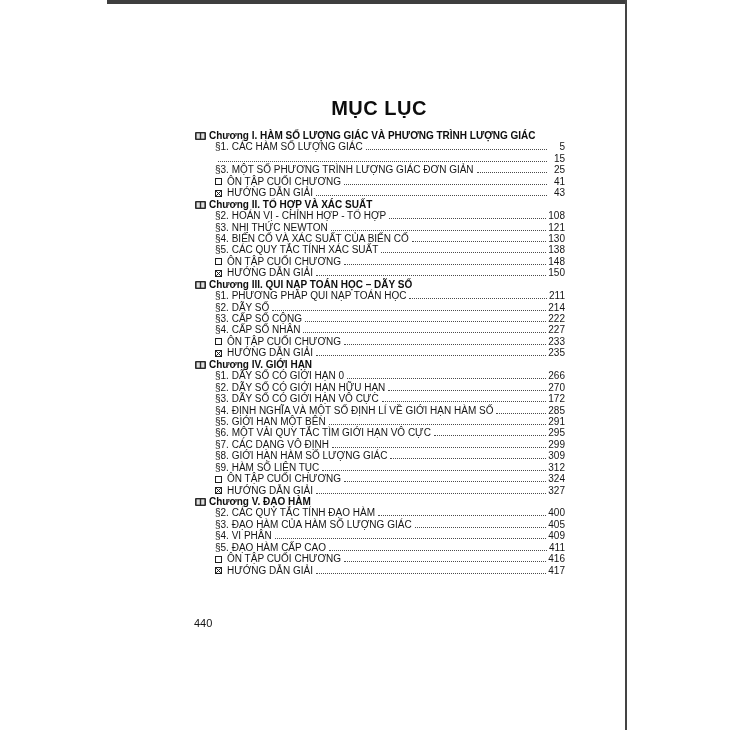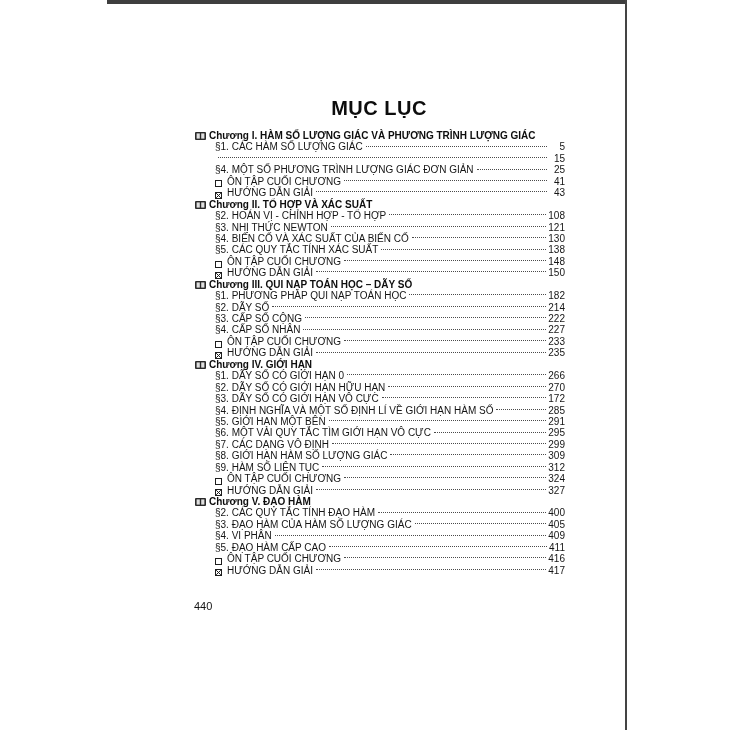--- a/index.html
+++ b/index.html
@@ -12,27 +12,27 @@
   .edge-right{position:absolute;left:625px;top:0;width:2px;height:730px;background:#444444;}
   
   .content{position:absolute;left:193px;top:96px;width:372px;}
   .title{
     text-align:center;font-size:20px;font-weight:700;letter-spacing:.5px;
     margin:0 0 10px 0;line-height:24px;color:#0d0d0d;
   }
   .toc{font-size:10px;line-height:11.45px;}
   .row{display:flex;align-items:baseline;white-space:nowrap;height:11.45px;}
   .row.chapter{font-weight:700;padding-left:2px;color:#0d0d0d;}
-  .row.item{padding-left:22px;font-weight:400;align-items:center;}
+  .row.item{padding-left:22px;font-weight:400;}
   .icon-book{display:inline-block;width:11px;height:8px;margin-right:3px;position:relative;top:1px;flex:0 0 auto;}
   .icon-box{display:inline-block;width:7px;height:7px;margin-right:5px;position:relative;top:0.5px;flex:0 0 auto;}
   .label{flex:0 0 auto;}
   .leader{flex:1 1 auto;border-bottom:1px dotted #4a4a4a;margin:0 2px 2px 3px;min-width:8px;}
   .pagenum{flex:0 0 auto;text-align:right;min-width:16px;}
-  .footer-num{position:absolute;left:194px;top:600px;font-size:11px;color:#141414;}
+  .footer-num{position:absolute;left:194px;top:617px;font-size:11px;color:#141414;}
 </style>
 </head>
 <body>
 
 <div id="page">
   <div class="edge-top"></div>
   <div class="edge-right"></div>
 
   <div class="content">
     <h1 class="title">MỤC LỤC</h1>
@@ -49,21 +49,21 @@
         <div class="row item">
           <span class="label">§1. CÁC HÀM SỐ LƯỢNG GIÁC</span>
           <span class="leader"></span>
           <span class="pagenum">5</span>
         </div>
         <div class="row item">
           <span class="leader"></span>
           <span class="pagenum">15</span>
         </div>
         <div class="row item">
-          <span class="label">§4. MỘT SỐ PHƯƠNG TRÌNH LƯỢNG GIÁC ĐƠN GIẢN</span>
+          <span class="label">§3. MỘT SỐ PHƯƠNG TRÌNH LƯỢNG GIÁC ĐƠN GIẢN</span>
           <span class="leader"></span>
           <span class="pagenum">25</span>
         </div>
         <div class="row item">
           <span class="icon-box"><svg width="7" height="7" viewBox="0 0 7 7">
               <rect x="0.5" y="0.5" width="6" height="6" fill="#fff" stroke="#1d1d1d" stroke-width="1"></rect>
             </svg></span>
           <span class="label">ÔN TẬP CUỐI CHƯƠNG</span>
           <span class="leader"></span>
           <span class="pagenum">41</span>
@@ -130,21 +130,21 @@
               <rect x="0" y="0" width="11" height="8" rx="1" fill="#2a2a2a"></rect>
               <rect x="1.6" y="1.4" width="3.2" height="5.2" fill="#ffffff" opacity="0.85"></rect>
               <rect x="6.2" y="1.4" width="3.2" height="5.2" fill="#ffffff" opacity="0.85"></rect>
               <rect x="5.1" y="0.8" width="0.8" height="6.4" fill="#2a2a2a"></rect>
             </svg></span>
           <span class="label">Chương III. QUI NẠP TOÁN HỌC – DÃY SỐ</span>
         </div>
         <div class="row item">
           <span class="label">§1. PHƯƠNG PHÁP QUI NẠP TOÁN HỌC</span>
           <span class="leader"></span>
-          <span class="pagenum">182</span>
+          <span class="pagenum">211</span>
         </div>
         <div class="row item">
           <span class="label">§2. DÃY SỐ</span>
           <span class="leader"></span>
           <span class="pagenum">214</span>
         </div>
         <div class="row item">
           <span class="label">§3. CẤP SỐ CỘNG</span>
           <span class="leader"></span>
           <span class="pagenum">222</span>

